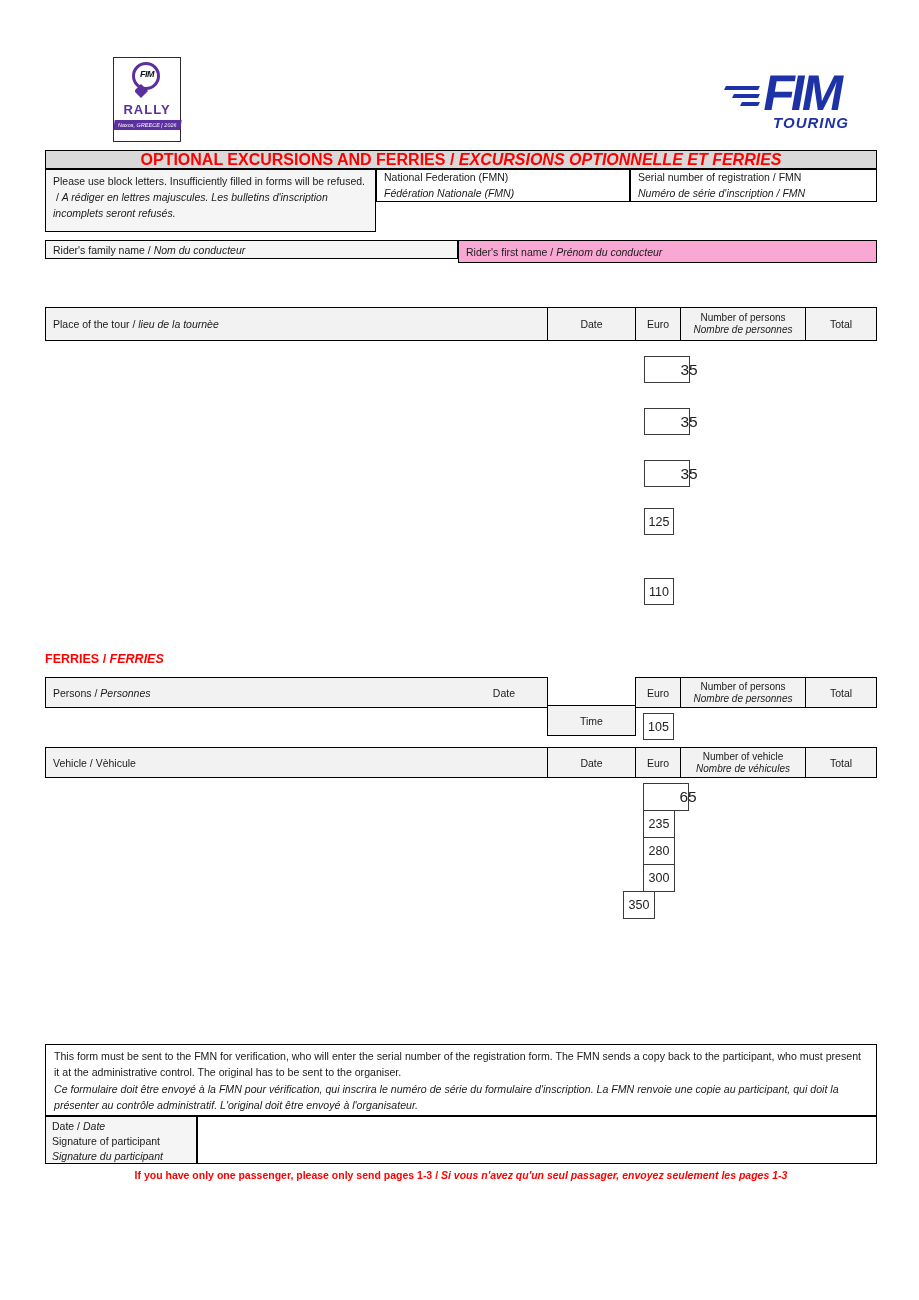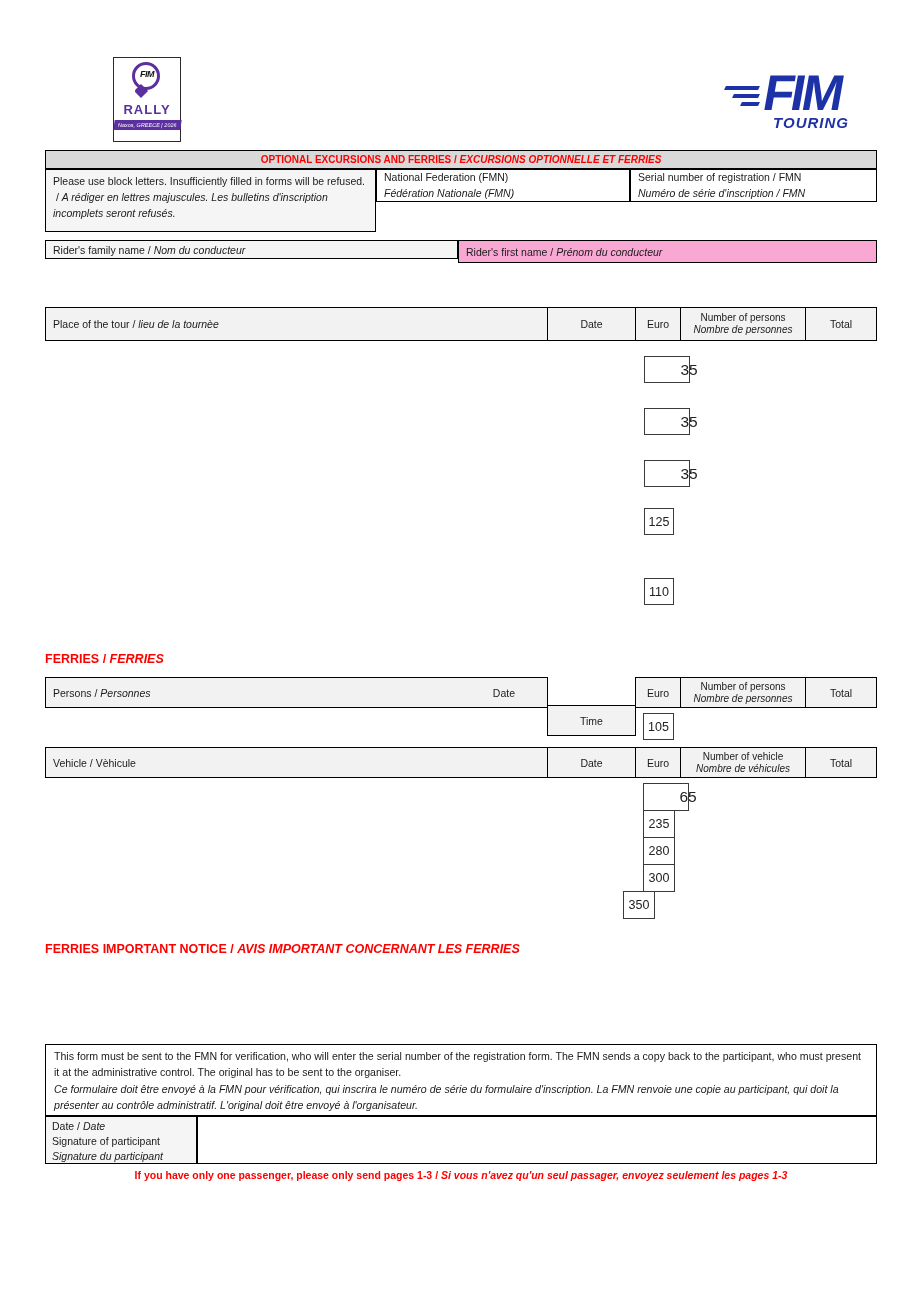--- a/index.html
+++ b/index.html
@@ -24,21 +24,21 @@
   .fim-row{display:flex;align-items:center;justify-content:center;}
   .speedlines{display:flex;flex-direction:column;align-items:flex-end;gap:4px;margin-right:5px;margin-top:6px;}
   .speedlines span{display:block;height:4px;background:#1e32a8;transform:skewX(-25deg);}
   .sl1{width:34px;} .sl2{width:26px;} .sl3{width:18px;}
   .fim-big{font-size:50px;font-weight:bold;color:#1e32a8;transform:skewX(-10deg);
            letter-spacing:-3px;line-height:0.85;}
   .touring{align-self:flex-end;margin-right:8px;font-size:15px;font-weight:bold;
            font-style:italic;color:#1e32a8;letter-spacing:1px;}
   
   .titlebar{left:45px;top:150px;width:832px;height:19px;background:#d9d9d9;border:1px solid #000;
-            display:flex;align-items:center;justify-content:center;font-size:10px;font-weight:bold;color:#f00;}
+            display:flex;align-items:center;justify-content:center;font-size:16px;font-weight:bold;color:#f00;}
   .cell{border:1px solid #000;background:#f2f2f2;font-size:10.5px;display:flex;align-items:center;}
   .cell.white{background:#fff;}
   .pad{padding:1px 7px;}
   .fr{font-style:italic;}
   .two-line{flex-direction:column;justify-content:center;text-align:center;font-size:10px;line-height:1.2;}
   .center{justify-content:center;text-align:center;}
   .redhead{color:#f00;font-weight:bold;font-size:12.5px;white-space:nowrap;}
   .numbox{border:1px solid #3a3a3a;background:#fff;display:flex;align-items:center;
           justify-content:center;font-size:12.5px;color:#222;}
   .numbox.big{font-size:15.5px;padding-left:44px;}
@@ -178,23 +178,20 @@
   <div class="abs cell center" style="left:805px;top:747px;width:72px;height:31px;">
       <span>Total</span>
     </div>
 
   <div class="abs numbox big" style="left:643px;top:783px;width:32px;height:28px;">65</div>
   <div class="abs numbox" style="left:643px;top:810px;width:32px;height:28px;">235</div>
   <div class="abs numbox" style="left:643px;top:837px;width:32px;height:28px;">280</div>
   <div class="abs numbox" style="left:643px;top:864px;width:32px;height:28px;">300</div>
   <div class="abs numbox" style="left:623px;top:891px;width:32px;height:28px;">350</div>
 
-  <div class="abs redhead" style="left:45px;top:942px;">
-    <span>FERRIES IMPORTANT NOTICE</span><span style="white-space:pre;"> / </span><span class="fr">AVIS IMPORTANT CONCERNANT LES FERRIES</span>
-  </div>
 
   <div class="abs notice">
     <span>This form must be sent to the FMN for verification, who will enter the serial number of the registration form. The FMN sends a copy back to the participant, who must present it at the administrative control. The original has to be sent to the organiser.</span><br>
     <span class="fr">Ce formulaire doit être envoyé à la FMN pour vérification, qui inscrira le numéro de série du formulaire d'inscription. La FMN renvoie une copie au participant, qui doit la présenter au contrôle administratif. L'original doit être envoyé à l'organisateur.</span>
   </div>
 
   <div class="abs sig-left">
     <div><span>Date</span><span style="white-space:pre;"> / </span><span class="fr">Date</span></div>
     <div>Signature of participant</div>
     <div class="fr">Signature du participant</div>

